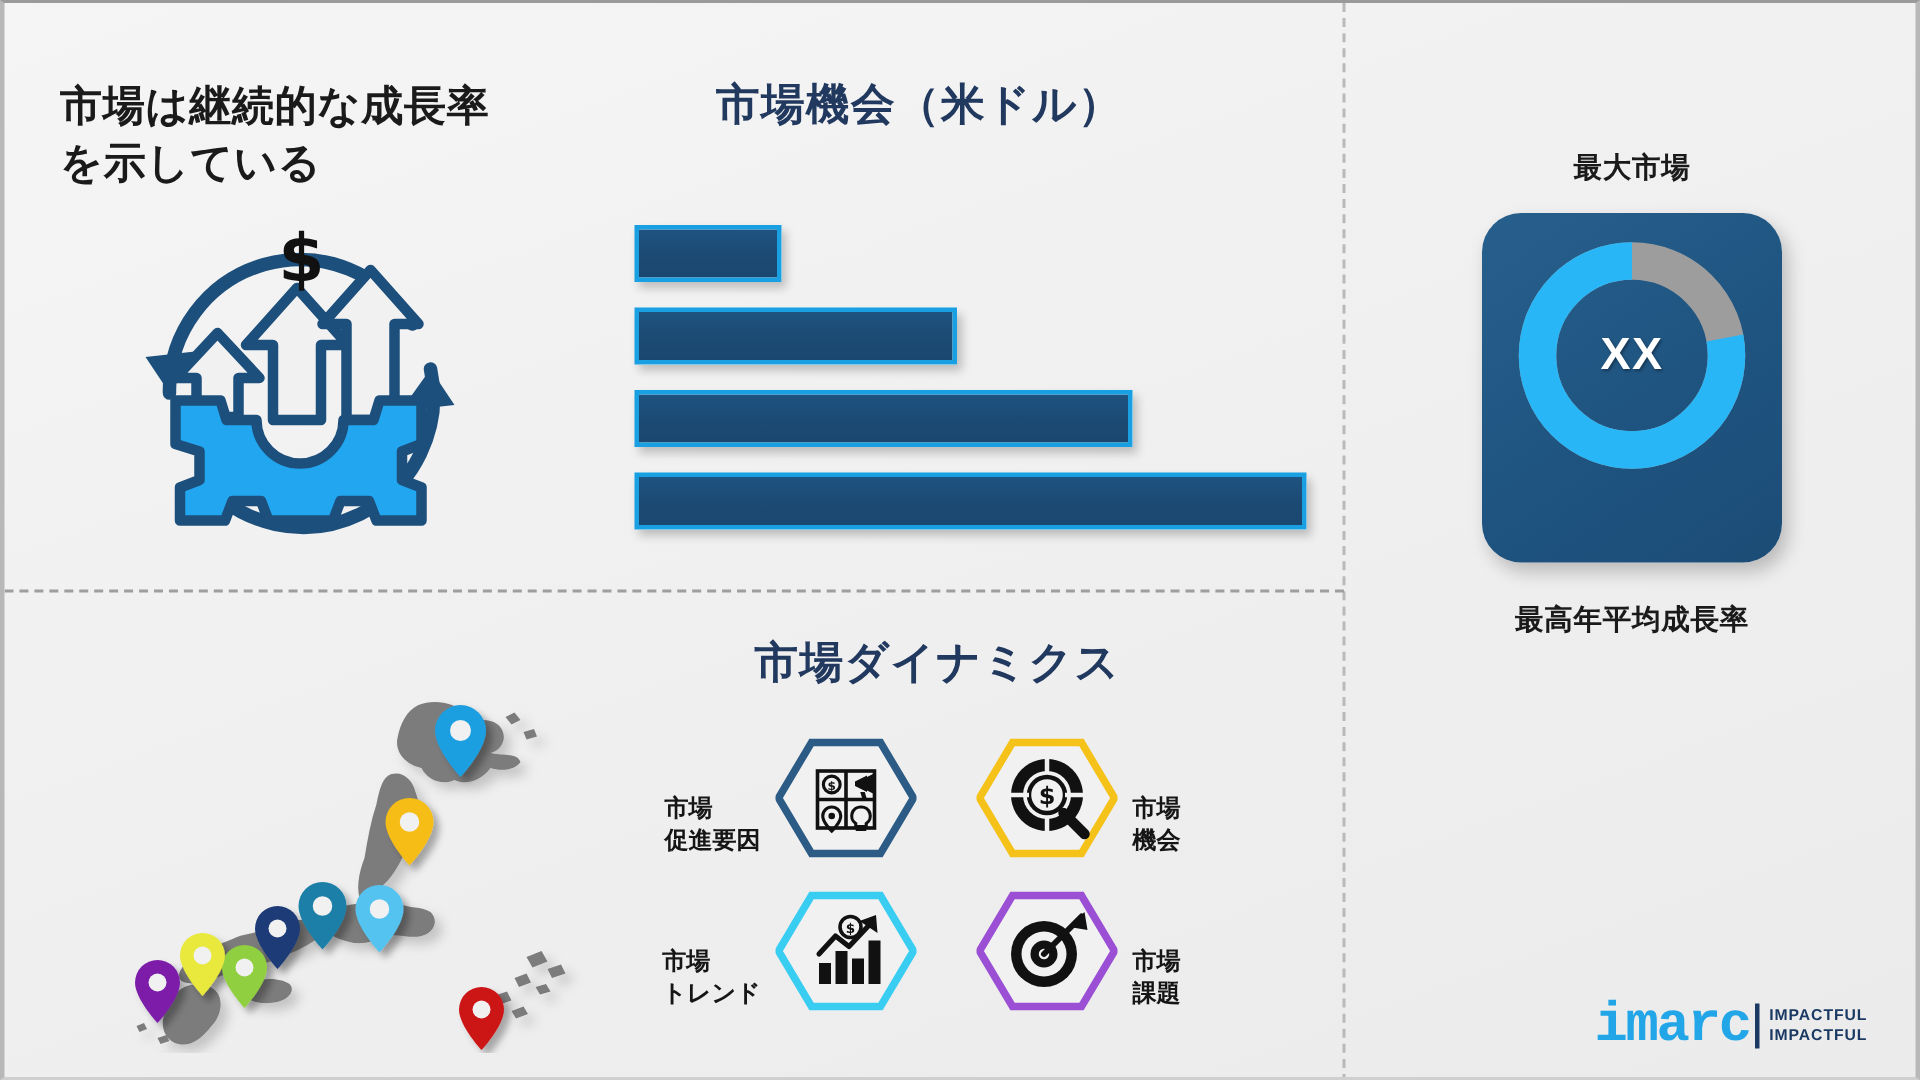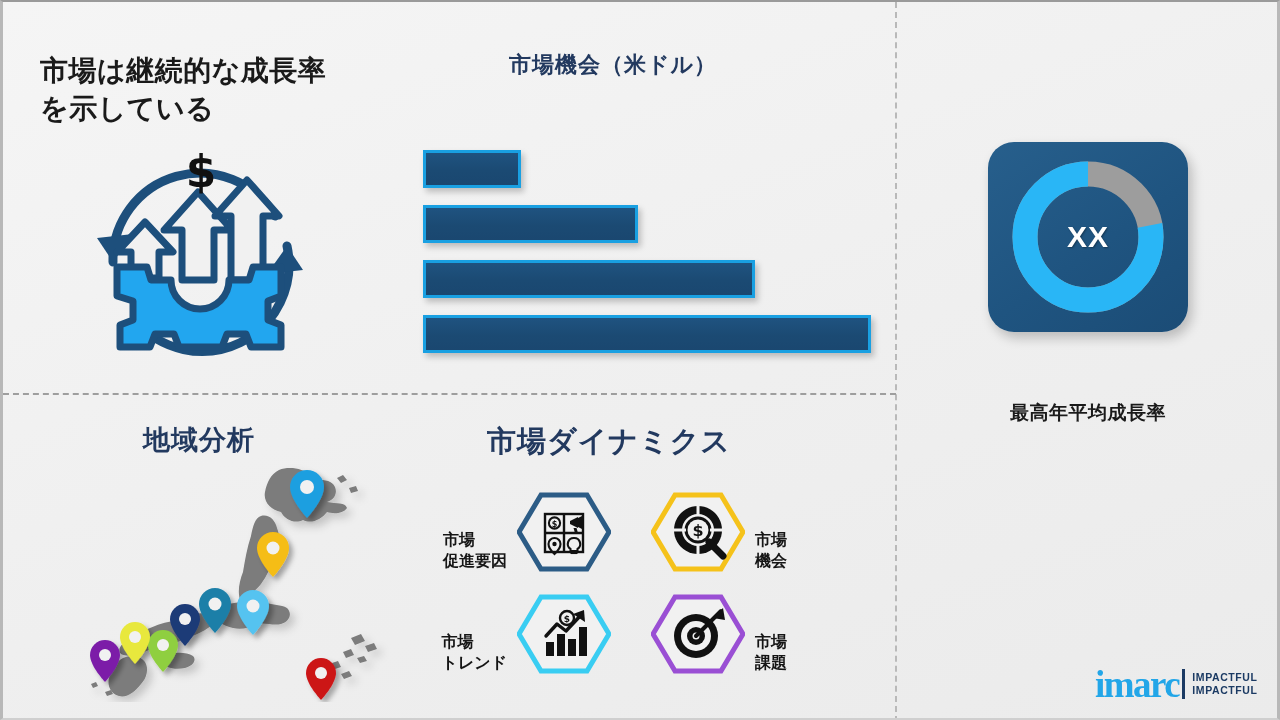--- a/index.html
+++ b/index.html
@@ -72,21 +72,21 @@
     height: 235px;
   }
 
   
   #bars-title {
     position: absolute;
     left: 400px;
     top: 48px;
     width: 420px;
     text-align: center;
-    font-size: 22px;
+    font-size: 29px;
     letter-spacing: 1px;
   }
   #bars-wrap {
     position: absolute;
     left: 420px;
     top: 148px;
     width: 460px;
     height: 200px;
   }
   .bar {
@@ -111,21 +111,21 @@
     position: absolute;
     left: 62px;
     top: 460px;
     width: 330px;
     height: 240px;
   }
 
   
   #dyn-title {
     position: absolute;
-    left: 396px;
+    left: 412px;
     top: 420px;
     width: 420px;
     text-align: center;
     font-size: 29px;
     letter-spacing: 1px;
   }
   .dyn-cell {
     position: absolute;
     display: flex;
     align-items: center;
@@ -152,21 +152,21 @@
   .donut-title {
     position: absolute;
     width: 260px;
     text-align: center;
     font-size: 19px;
     letter-spacing: 0.5px;
   }
   .donut-card {
     position: absolute;
     width: 200px;
-    height: 190px;
+    height: 233px;
     border-radius: 26px;
     background: linear-gradient(145deg, #275f8c 0%, #1f5480 55%, #1b4c76 100%);
     box-shadow: 4px 6px 12px rgba(0,0,0,0.22);
   }
   .donut-card svg {
     position: absolute;
     left: 14px;
     top: 9px;
   }
   .donut-center {
@@ -193,22 +193,21 @@
     height: 44px;
     display: flex;
     align-items: center;
   }
   #logo-mark {
     font-size: 37px;
     font-weight: 700;
     color: #22a6e8;
     letter-spacing: -1.5px;
     line-height: 1;
-    font-family: Liberation Serif, serif;
-    margin-left: 32px;
+    font-family: Liberation Mono, monospace;
   }
   #logo-rule {
     width: 3px;
     height: 30px;
     background: #1b3a63;
     margin: 0 7px 0 3px;
   }
   #logo-tag {
     font-size: 10.5px;
     font-weight: 700;
@@ -257,21 +256,20 @@
 
   <div id="bars-title" class="hdr-navy">市場機会（米ドル）</div>
 
   <div id="bars-wrap">
     <div class="bar" style="top: 0px; width: 98px;"></div>
     <div class="bar" style="top: 55px; width: 215px;"></div>
     <div class="bar" style="top: 110px; width: 332px;"></div>
     <div class="bar" style="top: 165px; width: 448px;"></div>
   </div>
 
-  <div id="region-title" class="hdr-navy">地域分析</div>
 
   <div id="japan-map">
     <svg width="330" height="240" viewBox="0 0 330 240">
       <defs>
         <filter id="mapshadow" x="-20%" y="-20%" width="150%" height="150%">
           <feDropShadow dx="5" dy="5" stdDeviation="4" flood-color="#000" flood-opacity="0.18"></feDropShadow>
         </filter>
         <filter id="pinshadow" x="-40%" y="-40%" width="200%" height="200%">
           <feDropShadow dx="4" dy="4" stdDeviation="2.5" flood-color="#000" flood-opacity="0.3"></feDropShadow>
         </filter>
@@ -441,20 +439,21 @@
         <circle cx="45" cy="42" r="9" fill="#111"></circle>
         <circle cx="45" cy="42" r="3.5" fill="#f1f1f1"></circle>
         <line x1="45" y1="42" x2="70" y2="17" stroke="#111" stroke-width="4" stroke-linecap="round"></line>
         <polygon points="72,14 74,26 62,24" fill="#111"></polygon>
       </svg>
     </div>
     <div class="dyn-label" style="margin-left:10px;">市場
 課題</div>
   </div>
 
+  <div class="donut-title hdr-dark" style="left:955px; top:97px;">最大市場</div>
   <div class="donut-card" style="left:985px; top:140px;">
     <svg width="172" height="172" viewBox="0 0 172 172">
 
       <circle cx="86" cy="86" r="63" fill="none" stroke="#9d9d9d" stroke-width="25"></circle>
       <circle cx="86" cy="86" r="63" fill="none" stroke="#29b6f6" stroke-width="25" stroke-dasharray="308.7 87.1" stroke-dashoffset="-87.1" transform="rotate(-90 86 86)"></circle>
     </svg>
     <div class="donut-center">XX</div>
   </div>
 
   <div class="donut-title hdr-dark" style="left:955px; top:378px;margin-top:20px;">最高年平均成長率</div>

